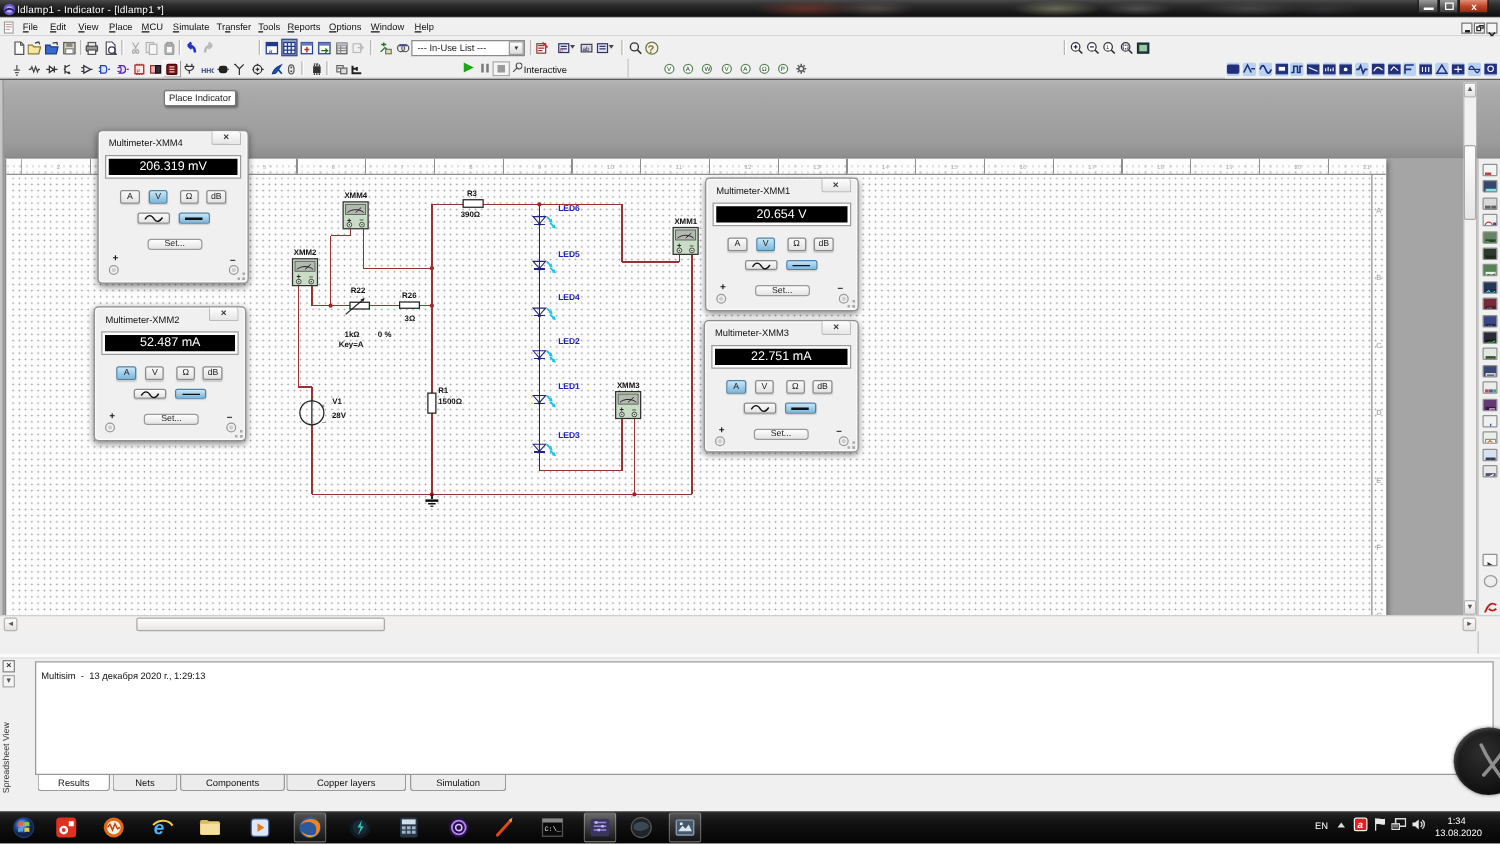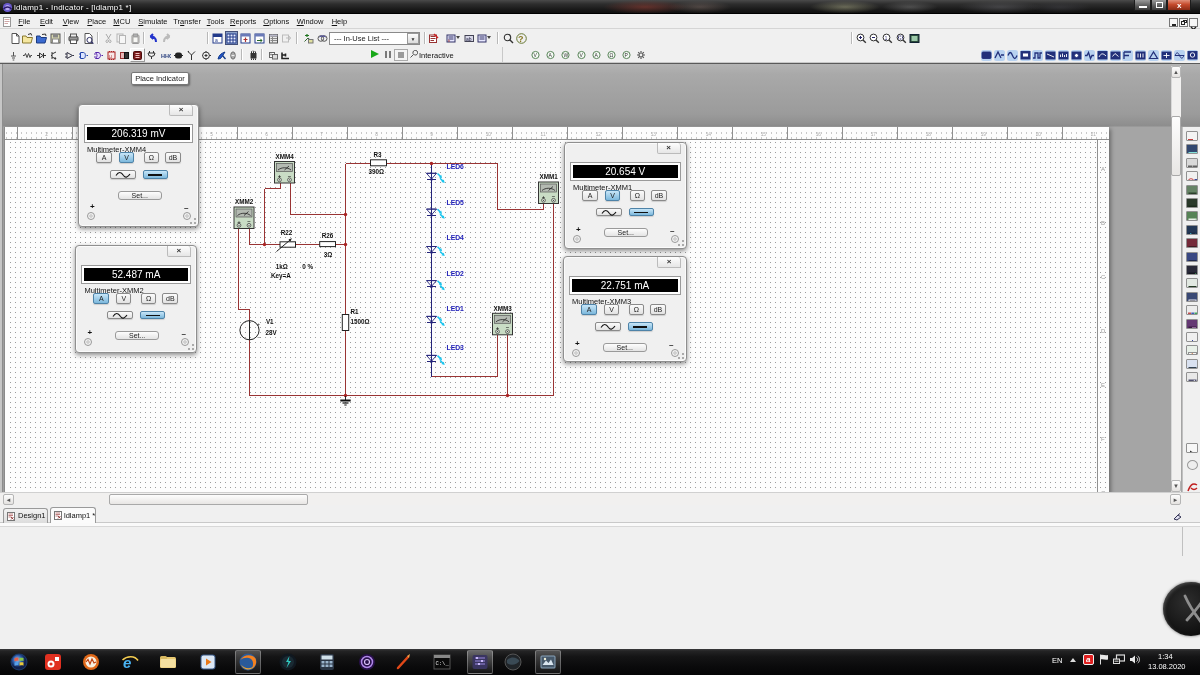--- a/index.html
+++ b/index.html
@@ -19,21 +19,21 @@
  border-bottom:1px solid #000;}
 #titletext{position:absolute;left:14px;top:2.5px;font-size:8px;color:#fff;
  text-shadow:0 0 3px rgba(0,0,0,.9);letter-spacing:.2px;}
 .wbtn{position:absolute;top:0;height:11px;border:1px solid #1c1c1c;border-top:none;}
 
 #menubar{position:absolute;left:0;top:14px;width:1200px;height:15px;background:#f0f0f0;
  border-bottom:1px solid #d5d5d5;}
 .mi{position:absolute;top:3px;font-size:7.5px;color:#111;}
 
 #tb1{position:absolute;left:0;top:29px;width:1200px;height:18px;background:#f0f0f0;}
-#tb2{position:absolute;left:0;top:47px;width:1172px;height:16px;background:#f0f0f0;
+#tb2{position:absolute;left:0;top:47px;width:980px;height:16px;background:#f0f0f0;
  border-bottom:1px solid #c8c8c8;}
 .sep{position:absolute;width:1px;background:#b8b8b8;box-shadow:1px 0 0 #fff;}
 .ticon{position:absolute;width:11px;height:11px;}
 
 #workspace{position:absolute;left:0;top:63px;width:1200px;height:429px;
  background:linear-gradient(180deg,#b4b4b4 0px,#a9a9a9 10px,#9b9b9b 50px,#8d8d8d 62px,#a5a5a5 63px,#a5a5a5 100%);
  border-top:1px solid #5a5a5a;}
 #sheet{position:absolute;left:4px;top:63px;width:1105px;height:366px;background:#fdfdfd;
  border-left:1px solid #8a8a8a;box-shadow:2px 2px 4px rgba(0,0,0,.35);}
 #grid{position:absolute;left:2px;top:15px;right:2px;bottom:0;
@@ -60,21 +60,21 @@
  border:1px solid #a9a9a9;border-radius:2px;}
 .sbarr{position:absolute;background:linear-gradient(180deg,#fdfdfd,#e4e2e0);
  border:1px solid #b5b5b5;border-radius:2px;color:#555;font-size:6px;text-align:center;}
 
 #rtools{position:absolute;left:1182px;top:63px;width:18px;height:429px;background:#f0f0f0;
  border-left:1px solid #c0c0c0;}
 .vicon{position:absolute;left:2.5px;width:12.5px;height:10px;border:1px solid #8a8a8a;border-radius:1px;overflow:hidden;opacity:.92;}
 
 .mm{position:absolute;background:#f0f0f0;border:1px solid #8f8f8f;border-radius:4px;
  box-shadow:0 2px 5px rgba(0,0,0,.45), inset 0 0 0 1px #fbfbfb;}
-.mmtitle{position:absolute;left:8px;top:5px;font-size:7.5px;color:#111;margin-top:35px;}
+.mmtitle{position:absolute;left:8px;top:5px;font-size:7.5px;color:#111;}
 .mmx{position:absolute;right:5px;top:0px;width:24px;height:11px;
  background:linear-gradient(180deg,#fefefe,#e6e6e6);border:1px solid #bbb;border-top:none;
  border-radius:0 3px 0 2px;color:#333;font-size:8px;font-weight:bold;text-align:center;line-height:10px;}
 .mmdisp{position:absolute;left:5px;top:19px;right:5px;height:19px;background:#fff;
  border:1px solid #9a9a9a;padding:2px;}
 .mmdispin{width:100%;height:100%;background:#000;color:#fff;font-size:10px;
  text-align:center;line-height:13.5px;}
 .mmb{position:absolute;height:11px;border:1px solid #8a8a8a;border-radius:2px;
  background:linear-gradient(180deg,#fbfbfb,#e2e2e2);font-size:7px;color:#222;
  text-align:center;line-height:9px;box-shadow:0 1px 1px rgba(0,0,0,.15);}
@@ -915,43 +915,34 @@
 <div class="abs" style="left:3px;top:352px;width:13px;height:12px"><svg width="13" height="12" viewBox="0 0 13 12">
             <path d="M2 10 C5 2 8 2 11 4 M5 7 C7 9 9 9 11 7" stroke="#c02020" stroke-width="1.5" fill="none"></path>
           </svg></div>
 </div>
 </div>
 <div id="hscroll">
 <div class="sbarr" style="left:3px;top:1px;width:11px;height:11px;line-height:10px">◄</div>
 <div class="sbthumb" style="left:109px;top:1px;width:199px;height:11px"></div>
 <div class="sbarr" style="left:1170px;top:1px;width:11px;height:11px;line-height:10px">►</div>
 </div>
-<div id="tabbar">
-<div class="dtab" style="left:3px;width:45px;background:linear-gradient(180deg,#f2f2f2,#ddd)">
-        <svg class="abs" style="left:3px;top:3px" width="8" height="9" viewBox="0 0 8 9">
-          <rect x="0.5" y="0.5" width="7" height="8" fill="#fff" stroke="#777"></rect>
-          <path d="M1.5 2 H6 M1.5 3.5 H6 M1.5 5 H4.5" stroke="#b06060" stroke-width=".8"></path>
-          <path d="M4 5 L6.5 7.5 M6.5 5 L4 7.5" stroke="#8a3030" stroke-width=".9"></path>
-        </svg>
-        <span class="abs" style="left:14px;top:2px">Design1</span>
+<div id="sheetstrip"></div>
+<div id="ssv">
+<div class="abs" style="left:2px;top:1px;width:10px;height:10px;background:#f4f4f4;border:1px solid #888;font-size:7px;line-height:8px;text-align:center;color:#222;font-weight:bold">×</div>
+<div class="abs" style="left:2px;top:13px;width:10px;height:10px;background:#f4f4f4;border:1px solid #aaa;font-size:7px;line-height:8px;text-align:center;color:#555">▾</div>
+<div class="abs" style="left:-34px;top:64px;width:80px;font-size:7px;color:#333;transform:rotate(-90deg);transform-origin:center;">Spreadsheet View</div>
+<div id="ssvwhite">
+        <div class="abs" style="left:4px;top:6px;font-size:7.5px;color:#111">Multisim&nbsp; -&nbsp; 13 декабря 2020 г., 1:29:13</div>
       </div>
-<div class="dtab" style="left:50px;width:46px;background:#fbfbfb;top:2px;height:16px">
-        <svg class="abs" style="left:3px;top:3px" width="8" height="9" viewBox="0 0 8 9">
-          <rect x="0.5" y="0.5" width="7" height="8" fill="#fff" stroke="#777"></rect>
-          <path d="M1.5 2 H6 M1.5 3.5 H6 M1.5 5 H4.5" stroke="#b06060" stroke-width=".8"></path>
-          <path d="M4 5 L6.5 7.5 M6.5 5 L4 7.5" stroke="#8a3030" stroke-width=".9"></path>
-        </svg>
-        <span class="abs" style="left:13px;top:3px">ldlamp1 *</span>
-      </div>
-<svg class="abs" style="left:1173px;top:8px" width="9" height="8" viewBox="0 0 9 8">
-        <path d="M1 6 L5 2 L8 4 L4 7 Z" fill="#dde" stroke="#335"></path>
-        <path d="M5 2 L7 0.5" stroke="#335"></path>
-      </svg>
-</div>
-<div id="sheetstrip"></div>
+<div class="stab" style="left:30px;width:58px;background:#fff;line-height:13px">Results</div>
+<div class="stab" style="left:90px;width:52px;background:#ececec;line-height:13px">Nets</div>
+<div class="stab" style="left:144px;width:84px;background:#ececec;line-height:13px">Components</div>
+<div class="stab" style="left:229px;width:96px;background:#ececec;line-height:13px">Copper layers</div>
+<div class="stab" style="left:328px;width:77px;background:#ececec;line-height:13px">Simulation</div>
+</div>
 <div id="taskbar">
 <svg class="tbi" style="left:9px" width="20" height="20" viewBox="0 0 20 20">
         <circle cx="10" cy="10" r="8.5" fill="#1a3a6a"></circle>
         <circle cx="10" cy="10" r="7.5" fill="url(#go)"></circle>
         <defs>
           <radialGradient id="go" cx=".4" cy=".35">
             <stop offset="0" stop-color="#9ecdf5"></stop>
             <stop offset=".6" stop-color="#2a5aaa"></stop>
             <stop offset="1" stop-color="#12204a"></stop>
           </radialGradient>

